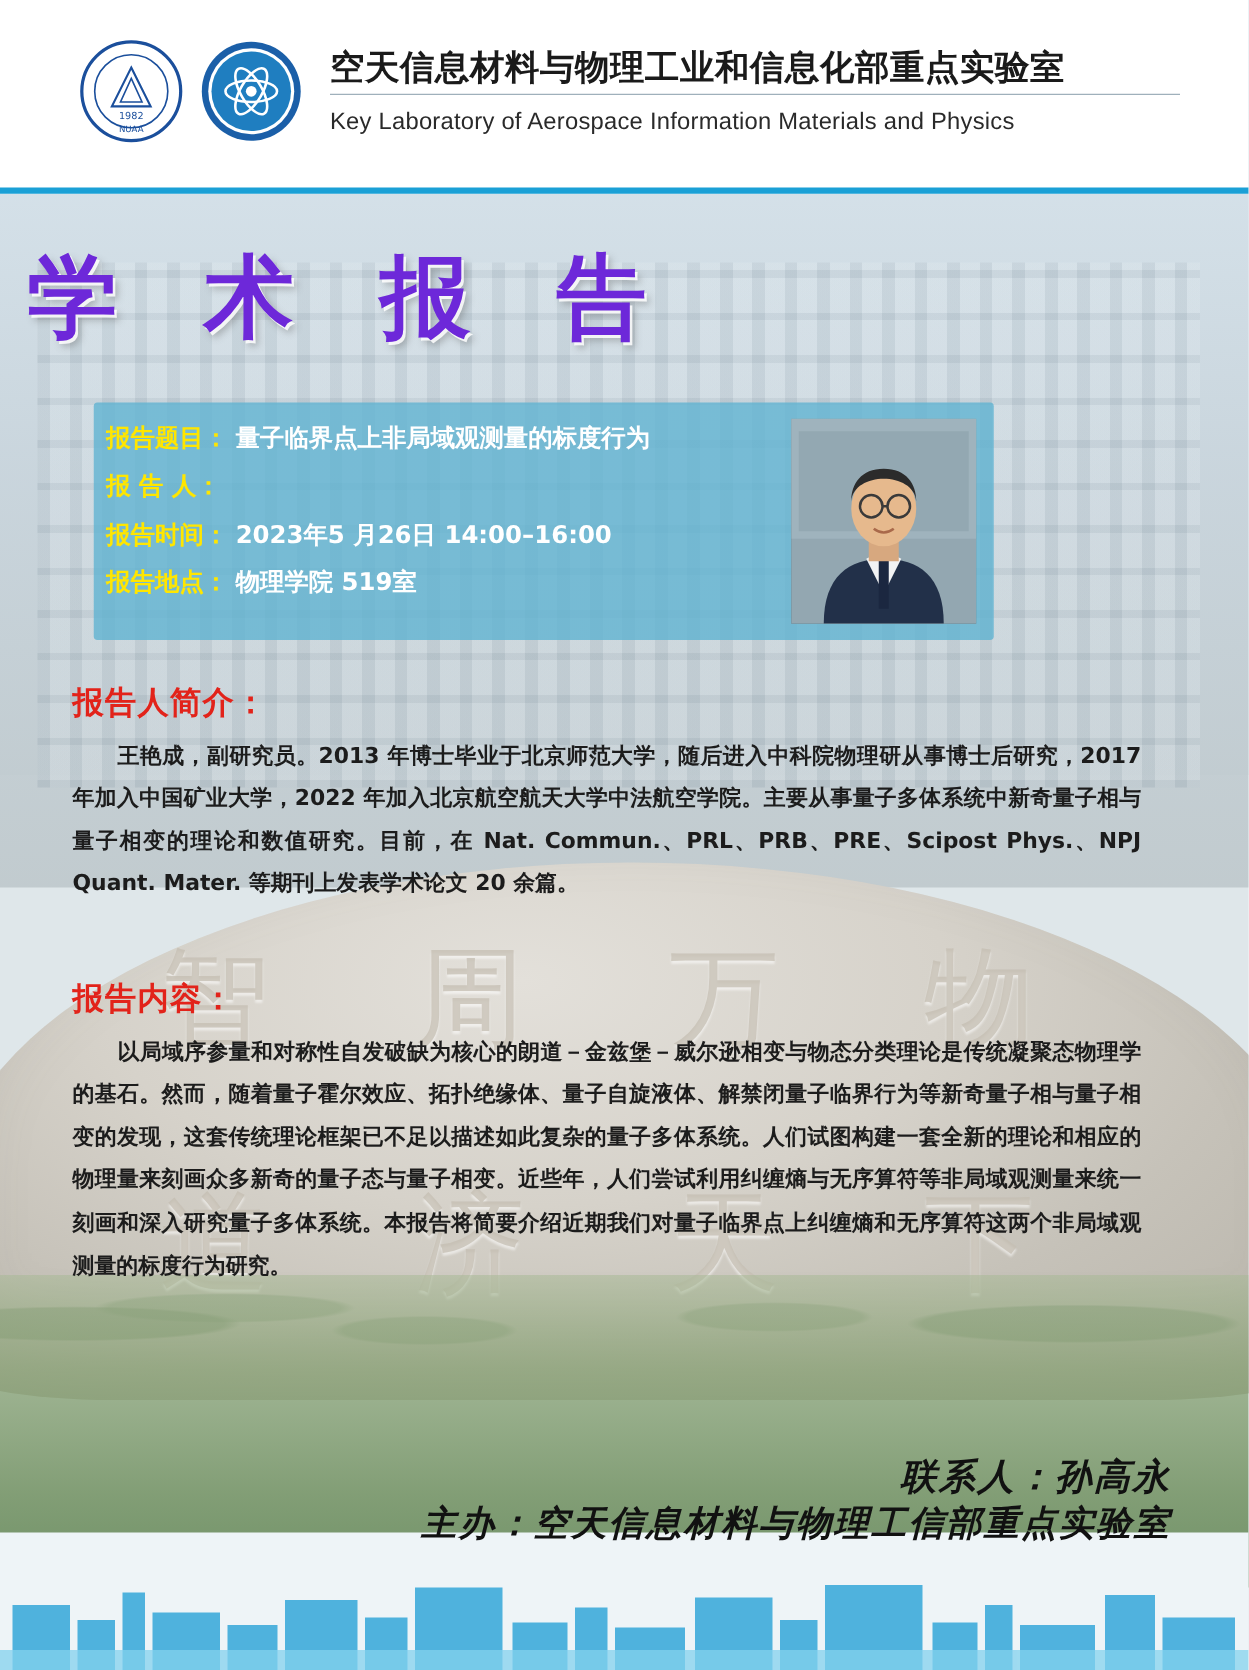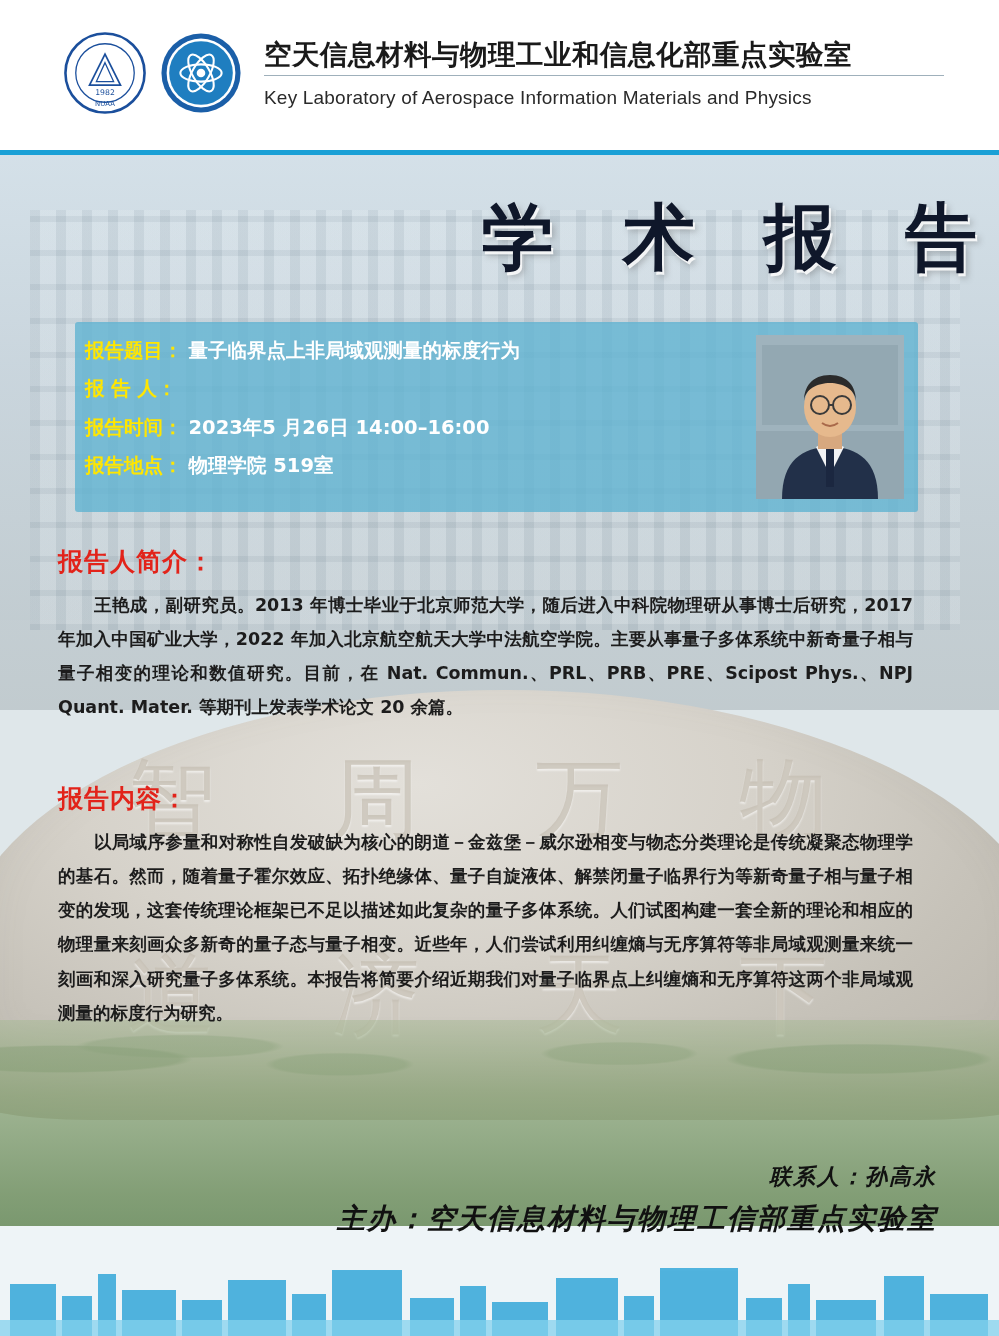--- a/index.html
+++ b/index.html
@@ -123,35 +123,35 @@
     margin-top: 8px;
   }
   .header-rule {
     width: 680px; height: 1px; background: #9fb0bb; margin: 4px 0 3px 0;
   }
 
   
   .main-title {
     position: absolute;
     left: 0; top: 190px; width: 999px;
-    text-align: right;
+    text-align: left;
     font-family: "DejaVu Sans", sans-serif;
     font-size: 72px;
     font-weight: bold;
     letter-spacing: 22px;
-    color: #0f172a;
+    color: #6d28d9;
     text-shadow: 2px 3px 0 rgba(255,255,255,0.85), 4px 5px 6px rgba(90,90,90,0.35);
     text-indent: 22px;
   }
 
   
   .info-card {
     position: absolute;
     left: 75px; top: 322px;
-    width: 843px; height: 190px;
+    width: 720px; height: 190px;
     background: rgba(93,178,209,0.78);
     border-radius: 3px;
   }
   .info-list {
     position: absolute;
     left: 10px; top: 14px;
     width: 700px;
   }
   .info-row {
     display: flex;
@@ -212,21 +212,21 @@
   .sign {
     position: absolute;
     right: 62px;
     font-family: "DejaVu Serif", serif;
     font-weight: bold;
     font-style: italic;
     color: #111111;
     letter-spacing: 2px;
     white-space: nowrap;
   }
-  .sign-contact { top: 1162px; font-size: 22px; }
+  .sign-contact { top: 1162px; font-size: 29px; }
   .sign-host { top: 1200px; font-size: 28px; font-family: Liberation Mono, monospace; }
 </style>
 </head>
 <body>
 
 <div class="poster">
 
   <div class="bg-sky"></div>
   <div class="bg-building"></div>
   <div class="bg-rock"></div>

